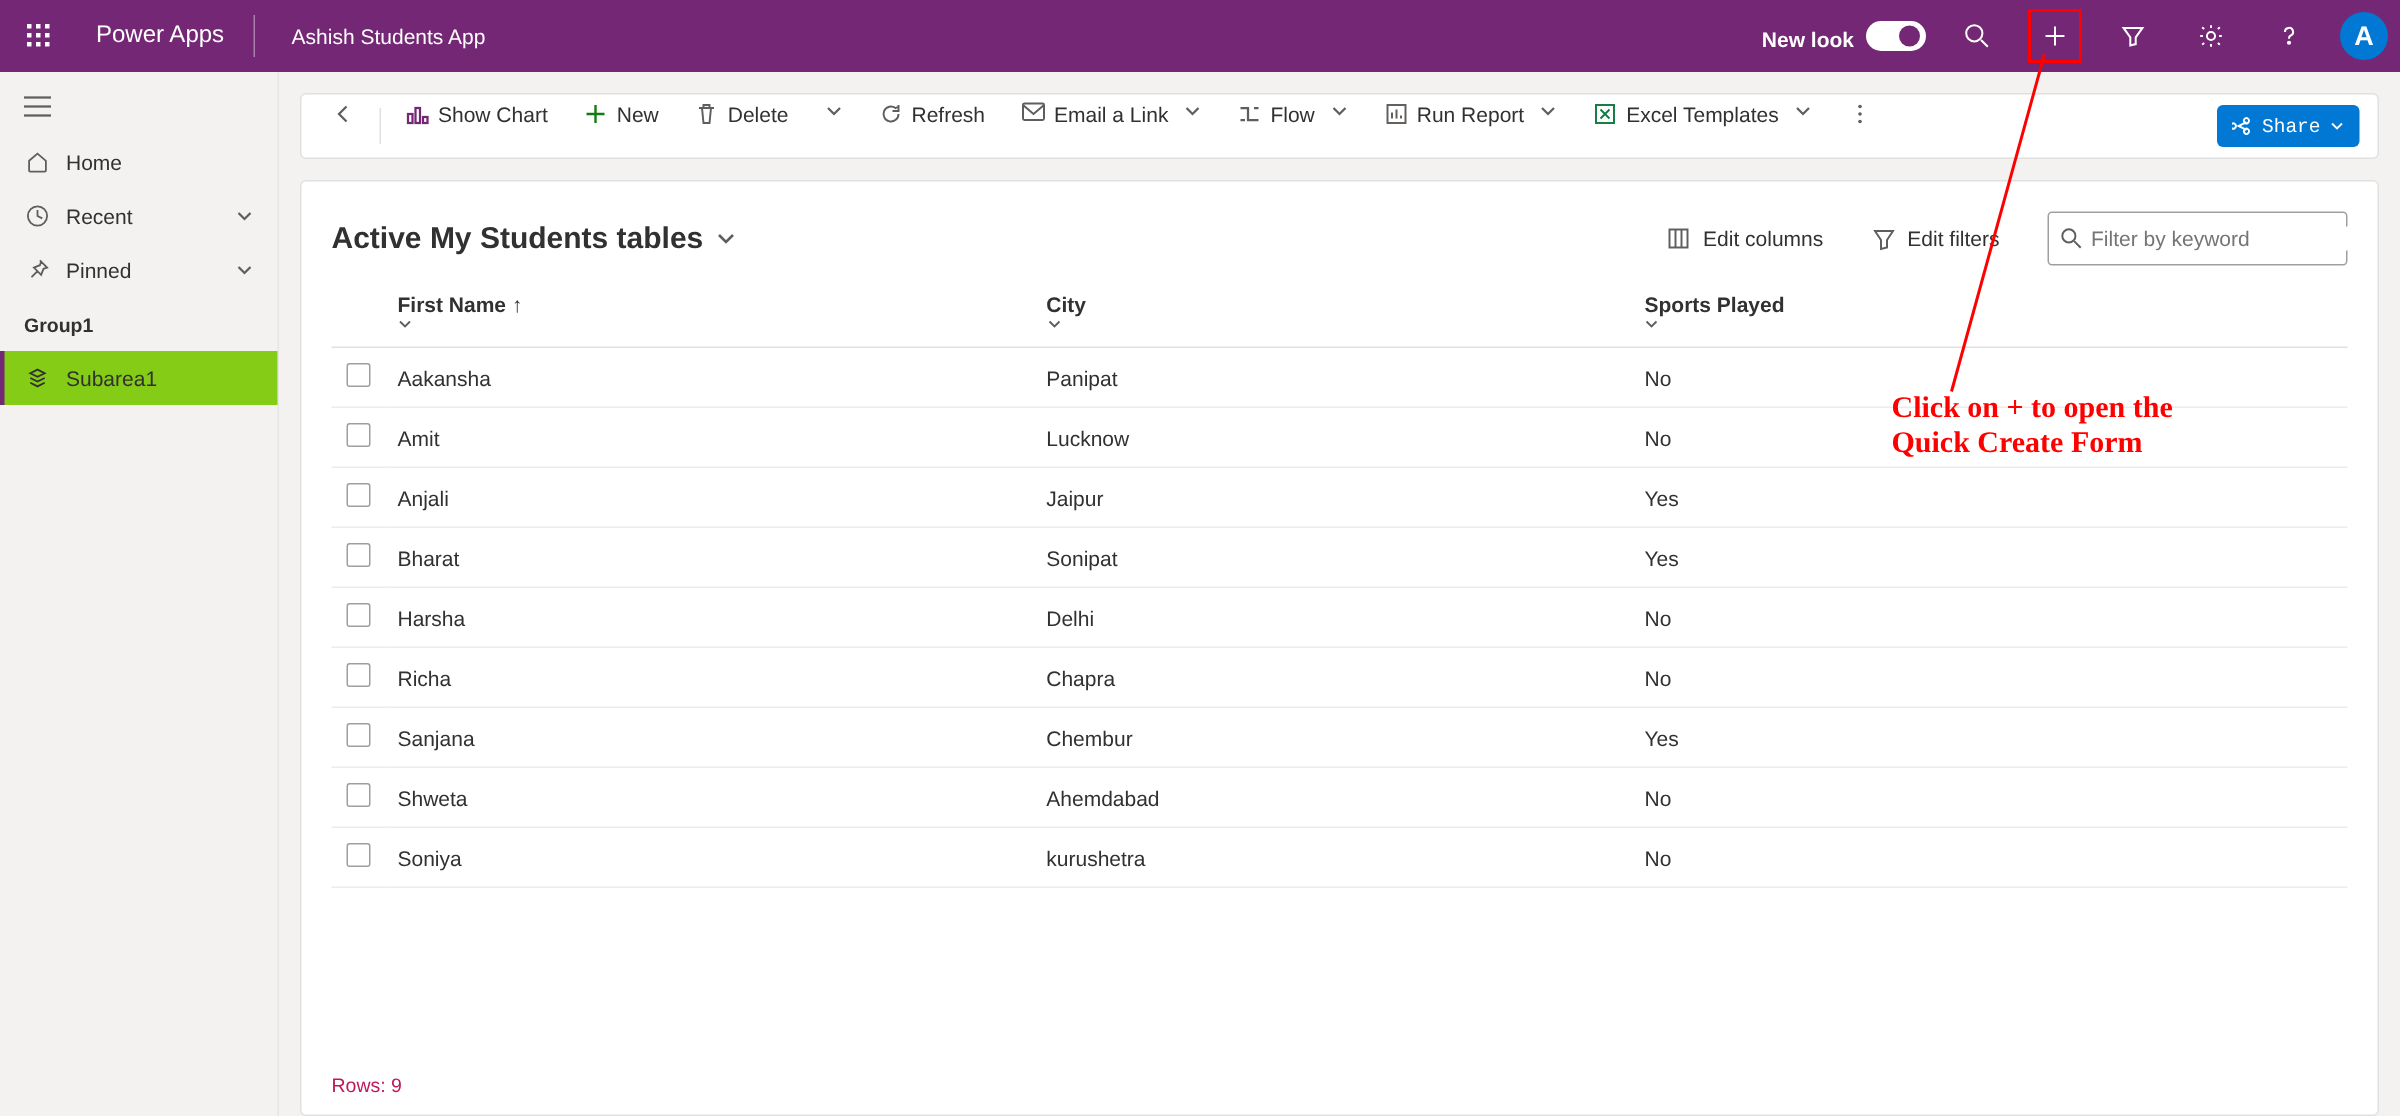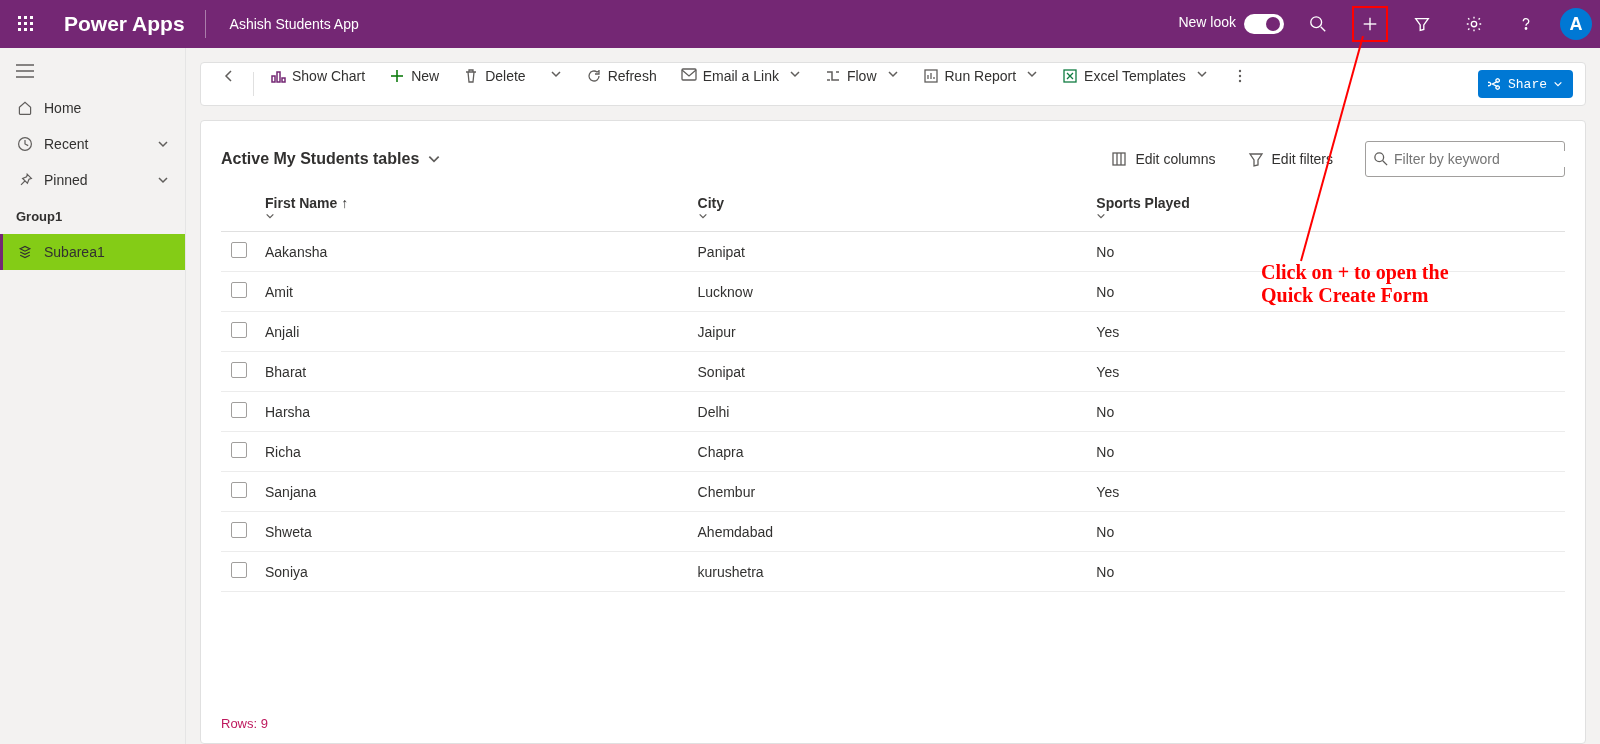--- a/index.html
+++ b/index.html
@@ -2,25 +2,25 @@
 <html><head>
   <meta charset="utf-8">
   <style>
     * { box-sizing: border-box; margin: 0; padding: 0; }
     body { font-family: "Segoe UI", Tahoma, Geneva, sans-serif; background: #f3f2f1; font-size: 14px; color: #323130; }
 
     
     .header-bar { height: 48px; background: #742774; color: #fff; display: flex; align-items: center; padding: 0 8px; }
     .header-left { display: flex; align-items: center; gap: 16px; }
     .waffle { width: 40px; display: flex; align-items: center; justify-content: center; }
-    .brand-name { font-size: 21px; font-weight: 700; padding: 0 4px; }
+    .brand-name { font-size: 16px; font-weight: 400; padding: 0 4px; }
     .app-divider { width: 1px; height: 28px; background: rgba(255,255,255,0.4); }
     .app-name-text { font-size: 14px; padding: 0 8px; }
     .header-right { margin-left: auto; display: flex; align-items: center; gap: 16px; }
-    .new-look { display: flex; align-items: flex-start; gap: 8px; }
+    .new-look { display: flex; align-items: flex-end; gap: 8px; font-weight: bold; }
     .toggle { width: 40px; height: 20px; background: #fff; border-radius: 10px; position: relative; }
     .toggle::after { content: ""; position: absolute; width: 14px; height: 14px; background: #742774; border-radius: 50%; right: 4px; top: 3px; }
     .hdr-icon { width: 36px; height: 36px; display: flex; align-items: center; justify-content: center; cursor: pointer; }
     .hdr-icon.highlighted { border: 2px solid red; }
     .avatar { width: 32px; height: 32px; background: #0078d4; border-radius: 50%; display: flex; align-items: center; justify-content: center; font-size: 18px; font-weight: 600; color: #fff; }
 
     
     .body-wrap { display: flex; height: calc(100vh - 48px); }
     .side-nav { width: 186px; background: #f3f2f1; border-right: 1px solid #e5e5e5; padding: 8px 0; }
     .side-row { display: flex; align-items: center; height: 36px; padding: 0 16px; gap: 10px; font-size: 14px; cursor: pointer; }
@@ -37,21 +37,21 @@
     .cmd { display: flex; align-items: flex-start; gap: 6px; padding: 0 8px; height: 32px; cursor: pointer; font-size: 14px; border-radius: 3px; }
     .cmd-sep { width: 1px; height: 24px; background: #e0e0e0; }
     .cmd-chev { margin-left: 4px; color: #605e5c; }
     .cmd-green { color: #107c10; }
     .share-btn { margin-left: auto; background: #0078d4; color: #fff; border-radius: 4px; height: 28px; padding: 0 10px; display: flex; align-items: center; gap: 6px; font-size: 13px; cursor: pointer; font-family: Liberation Mono, monospace; }
 
     
     .content-card { background: #fff; margin-top: 14px; padding: 20px 20px 12px 20px; flex: 1; display: flex; flex-direction: column; border: 1px solid #e0e0e0; border-radius: 4px; position: relative; }
 
     .view-header { display: flex; align-items: center; margin-bottom: 8px; }
-    .view-title { font-size: 16px; font-weight: 600; display: flex; align-items: center; gap: 8px; }
+    .view-title { font-size: 20px; font-weight: 600; display: flex; align-items: center; gap: 8px; }
     .view-actions { margin-left: auto; display: flex; align-items: center; gap: 32px; }
     .link-btn { display: flex; align-items: center; gap: 8px; cursor: pointer; font-size: 14px; color: #323130; }
     .filter-input { border: 1px solid #a19f9d; border-radius: 3px; height: 36px; width: 200px; display: flex; align-items: center; padding: 0 8px; gap: 6px; color: #605e5c; }
     .filter-input input { border: none; outline: none; flex: 1; font-size: 14px; }
 
     
     table.data-grid { width: 100%; border-collapse: collapse; }
     .data-grid th { text-align: left; font-weight: 600; font-size: 14px; padding: 10px 8px; border-bottom: 1px solid #e0e0e0; }
     .data-grid td { padding: 10px 8px; border-bottom: 1px solid #ececec; font-size: 14px; }
     .data-grid .check-cell { width: 36px; text-align: center; }

